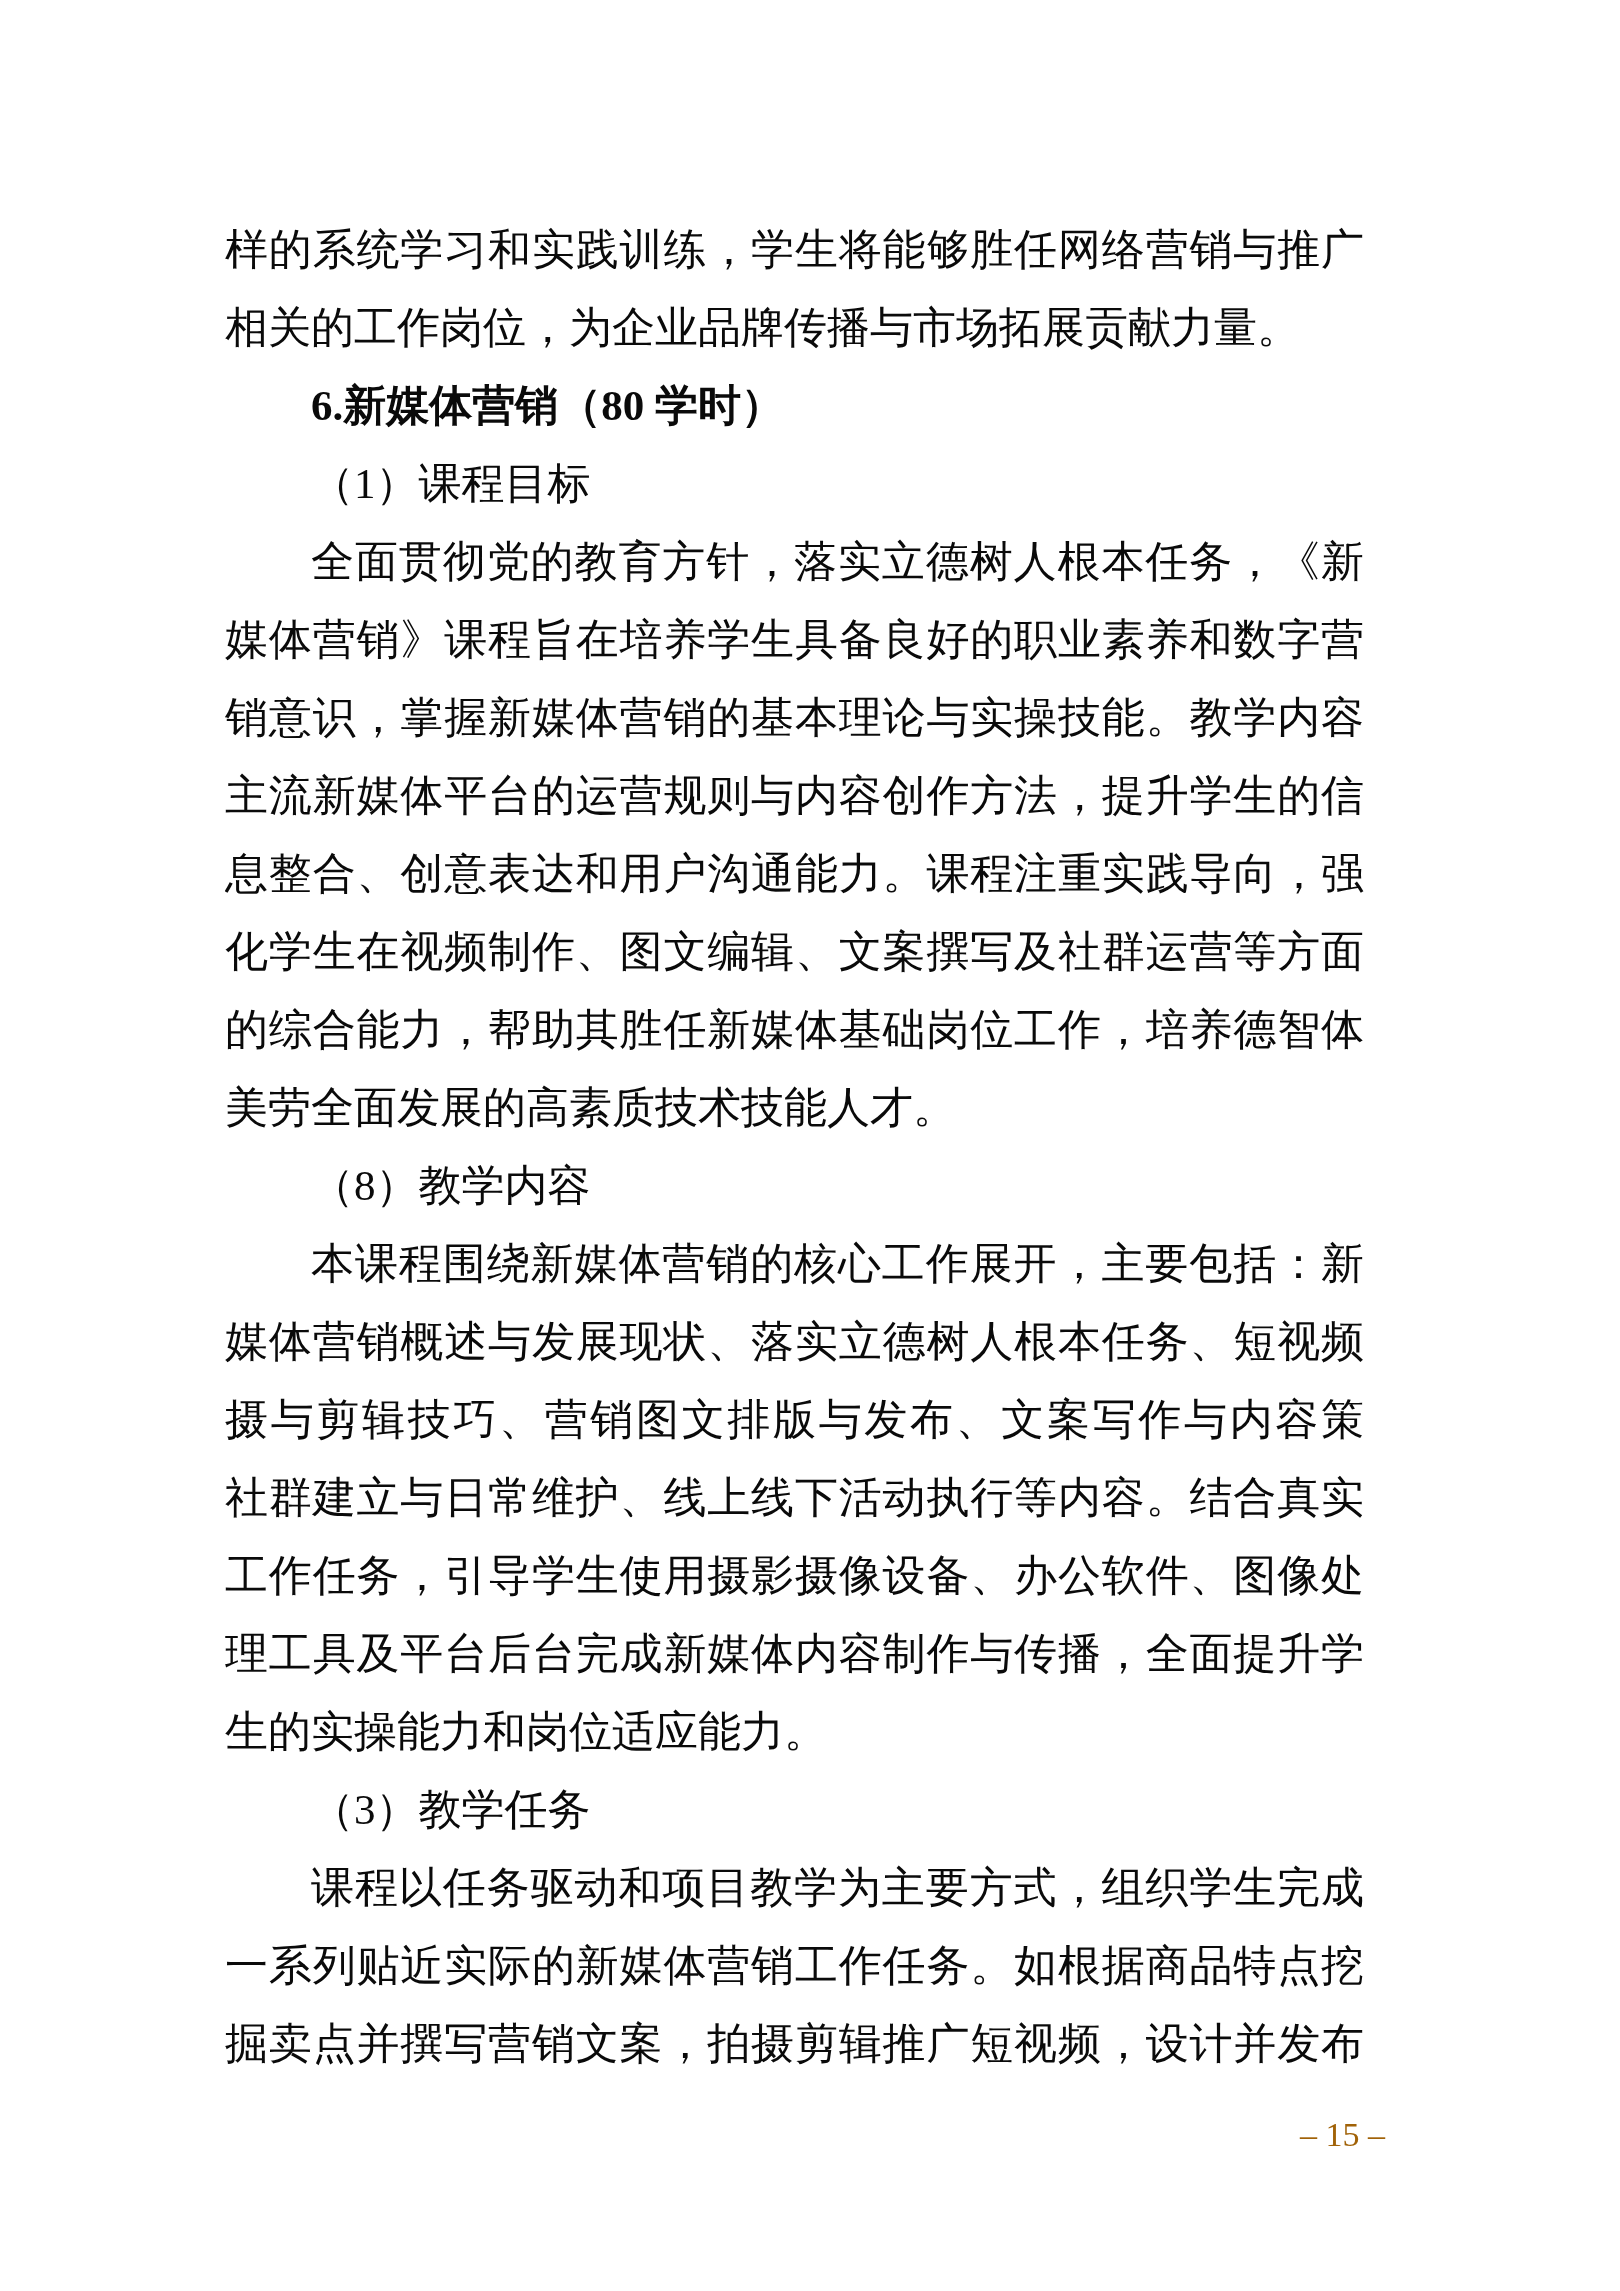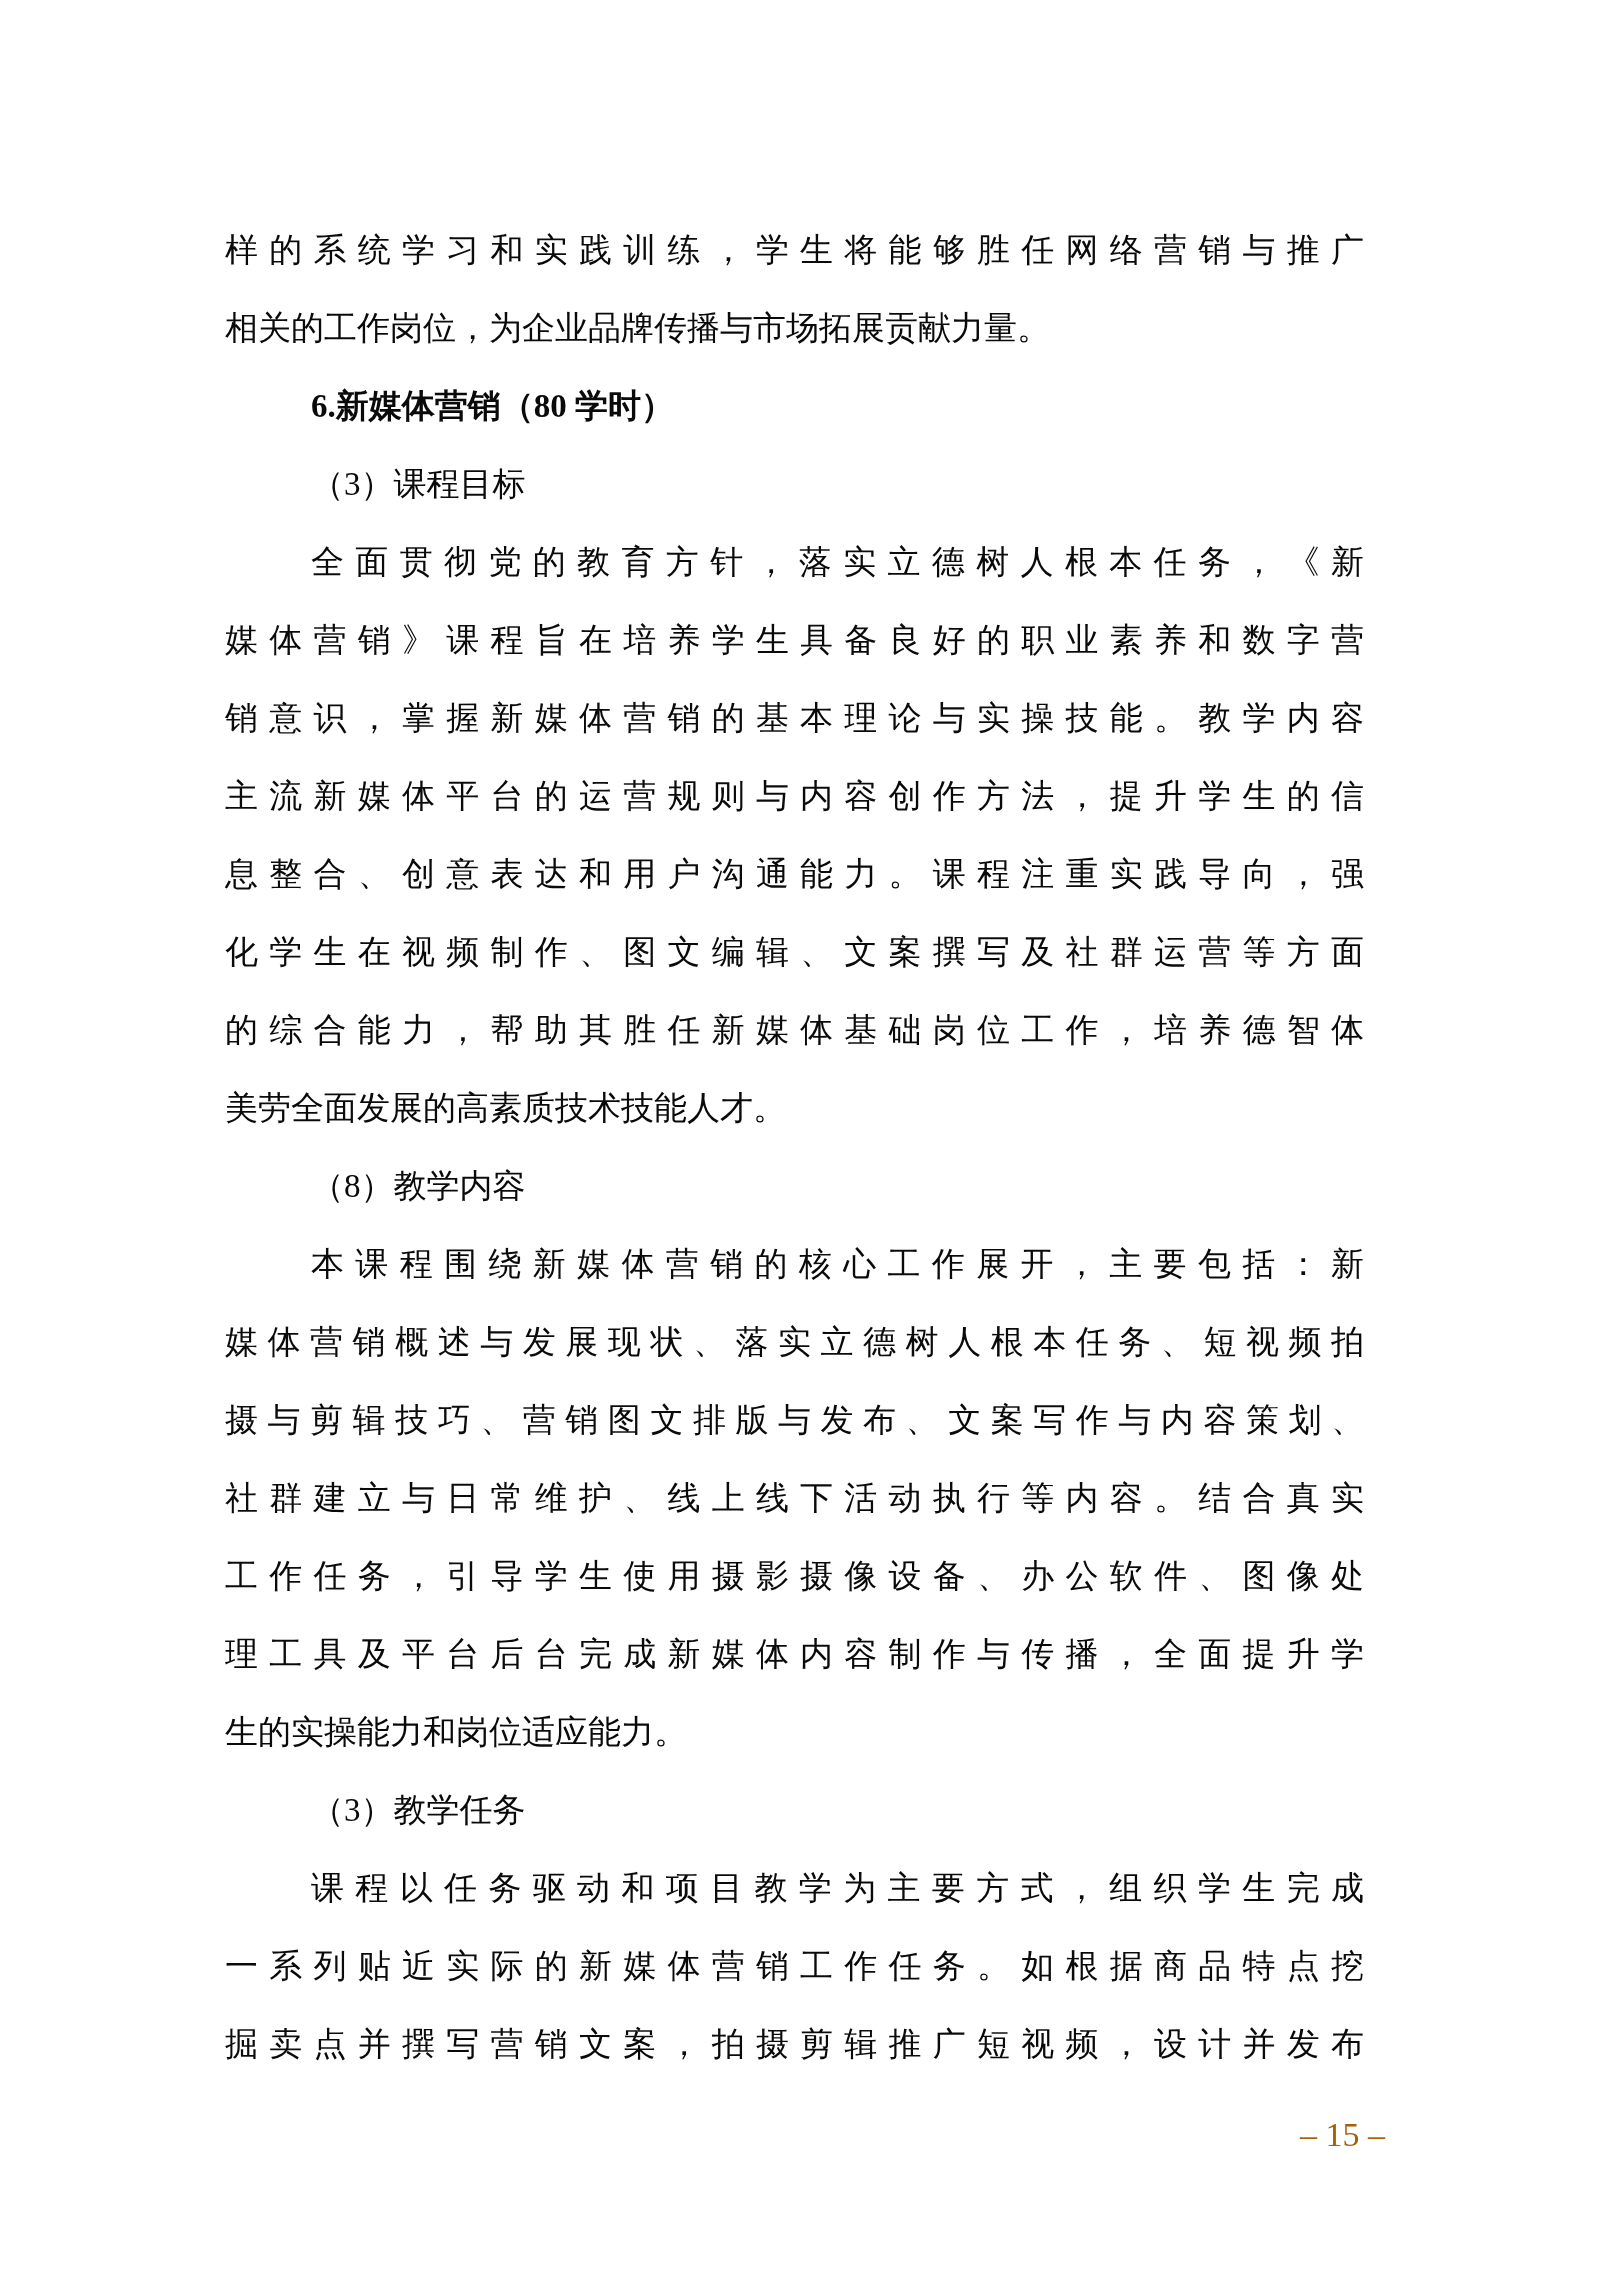--- a/index.html
+++ b/index.html
@@ -15,21 +15,21 @@
     overflow: hidden;
     font-family: "Liberation Serif", "DejaVu Serif", serif;
     color: #0a0a0a;
   }
   .text-block {
     padding: 211px 256px 0 225px;
   }
   .line {
     height: 78px;
     line-height: 78px;
-    font-size: 33px;
+    font-size: 43px;
     white-space: nowrap;
     letter-spacing: 0;
   }
   .line.stretch {
     white-space: normal;
     text-align: justify;
     text-align-last: justify;
     text-justify: inter-character;
     overflow: hidden;
   }
@@ -50,21 +50,21 @@
   }
 </style>
 </head>
 <body>
 
 <div class="page">
   <div class="text-block">
       <div class="line stretch">样的系统学习和实践训练，学生将能够胜任网络营销与推广</div>
       <div class="line">相关的工作岗位，为企业品牌传播与市场拓展贡献力量。</div>
       <div class="line indent heading">6.新媒体营销（80 学时）</div>
-      <div class="line indent">（3）课程目标</div>
+      <div class="line indent">（1）课程目标</div>
       <div class="line stretch indent">全面贯彻党的教育方针，落实立德树人根本任务，《新</div>
       <div class="line stretch">媒体营销》课程旨在培养学生具备良好的职业素养和数字营</div>
       <div class="line stretch">销意识，掌握新媒体营销的基本理论与实操技能。教学内容</div>
       <div class="line stretch">主流新媒体平台的运营规则与内容创作方法，提升学生的信</div>
       <div class="line stretch">息整合、创意表达和用户沟通能力。课程注重实践导向，强</div>
       <div class="line stretch">化学生在视频制作、图文编辑、文案撰写及社群运营等方面</div>
       <div class="line stretch">的综合能力，帮助其胜任新媒体基础岗位工作，培养德智体</div>
       <div class="line">美劳全面发展的高素质技术技能人才。</div>
       <div class="line indent">（8）教学内容</div>
       <div class="line stretch indent">本课程围绕新媒体营销的核心工作展开，主要包括：新</div>

